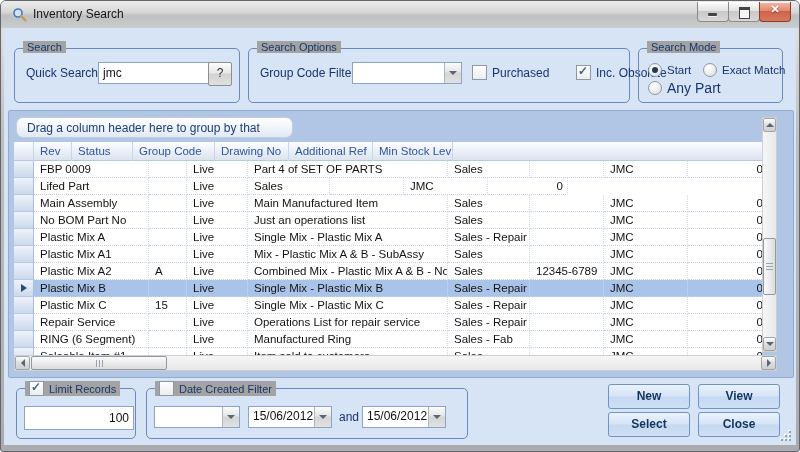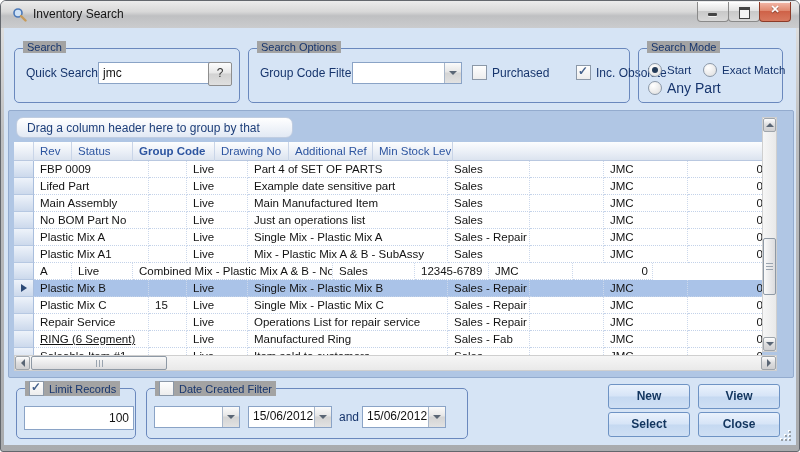--- a/index.html
+++ b/index.html
@@ -152,21 +152,21 @@
     <span>Any Part</span>
   </div>
 
   <div class="grid-panel"></div>
   <div class="drag-hint">Drag a column header here to group by that column.</div>
   <div class="grid-viewport">
     <div class="grid-head" id="grid-header">
         <div class="hcell selcol" style="width: 20px;"></div>
         <div class="hcell" style="width: 38px;">Rev</div>
         <div class="hcell" style="width: 61px;">Status</div>
-        <div class="hcell" style="width: 82px; font-weight: bold;">Group Code</div>
+        <div class="hcell" style="width: 82px;">Group Code</div>
         <div class="hcell" style="width: 74px;">Drawing No</div>
         <div class="hcell" style="width: 84px;">Additional Ref</div>
         <div class="hcell" style="width: 80px;">Min Stock Lev</div>
       </div>
     <div id="grid-rows">
         <div class="grow">
           <div class="selcell"></div>
           <div class="cell" style="width: 115px;">FBP 0009</div>
           <div class="cell" style="width: 38px;"></div>
           <div class="cell" style="width: 61px;">Live</div>
@@ -174,21 +174,20 @@
           <div class="cell" style="width: 82px;">Sales</div>
           <div class="cell" style="width: 74px;"></div>
           <div class="cell" style="width: 84px;">JMC</div>
           <div class="cell num" style="width: 80px;">0</div>
         </div>
         <div class="grow">
           <div class="selcell"></div>
           <div class="cell" style="width: 115px;">Lifed Part</div>
           <div class="cell" style="width: 38px;"></div>
           <div class="cell" style="width: 61px;">Live</div>
-          <div class="cell" style="width: 200px;">Example date sensitive part</div>
           <div class="cell" style="width: 82px;">Sales</div>
           <div class="cell" style="width: 74px;"></div>
           <div class="cell" style="width: 84px;">JMC</div>
           <div class="cell num" style="width: 80px;">0</div>
         </div>
         <div class="grow">
           <div class="selcell"></div>
           <div class="cell" style="width: 115px;">Main Assembly</div>
           <div class="cell" style="width: 38px;"></div>
           <div class="cell" style="width: 61px;">Live</div>
@@ -226,20 +225,21 @@
           <div class="cell" style="width: 38px;"></div>
           <div class="cell" style="width: 61px;">Live</div>
           <div class="cell" style="width: 200px;">Mix - Plastic Mix A &amp; B - SubAssy</div>
           <div class="cell" style="width: 82px;">Sales</div>
           <div class="cell" style="width: 74px;"></div>
           <div class="cell" style="width: 84px;">JMC</div>
           <div class="cell num" style="width: 80px;">0</div>
         </div>
         <div class="grow">
           <div class="selcell"></div>
+          <div class="cell" style="width: 115px;">Plastic Mix A2</div>
           <div class="cell" style="width: 38px;">A</div>
           <div class="cell" style="width: 61px;">Live</div>
           <div class="cell" style="width: 200px;">Combined Mix - Plastic Mix A &amp; B - No ...</div>
           <div class="cell" style="width: 82px;">Sales</div>
           <div class="cell" style="width: 74px;">12345-6789</div>
           <div class="cell" style="width: 84px;">JMC</div>
           <div class="cell num" style="width: 80px;">0</div>
         </div>
         <div class="grow selected">
           <div class="selcell">
@@ -271,21 +271,21 @@
           <div class="cell" style="width: 38px;"></div>
           <div class="cell" style="width: 61px;">Live</div>
           <div class="cell" style="width: 200px;">Operations List for repair service</div>
           <div class="cell" style="width: 82px;">Sales - Repair</div>
           <div class="cell" style="width: 74px;"></div>
           <div class="cell" style="width: 84px;">JMC</div>
           <div class="cell num" style="width: 80px;">0</div>
         </div>
         <div class="grow">
           <div class="selcell"></div>
-          <div class="cell" style="width: 115px; text-decoration: underline;">RING (6 Segment)</div>
+          <div class="cell" style="width: 115px;">RING (6 Segment)</div>
           <div class="cell" style="width: 38px;"></div>
           <div class="cell" style="width: 61px;">Live</div>
           <div class="cell" style="width: 200px;">Manufactured Ring</div>
           <div class="cell" style="width: 82px;">Sales - Fab</div>
           <div class="cell" style="width: 74px;"></div>
           <div class="cell" style="width: 84px;">JMC</div>
           <div class="cell num" style="width: 80px;">0</div>
         </div>
         <div class="grow">
           <div class="selcell"></div>

